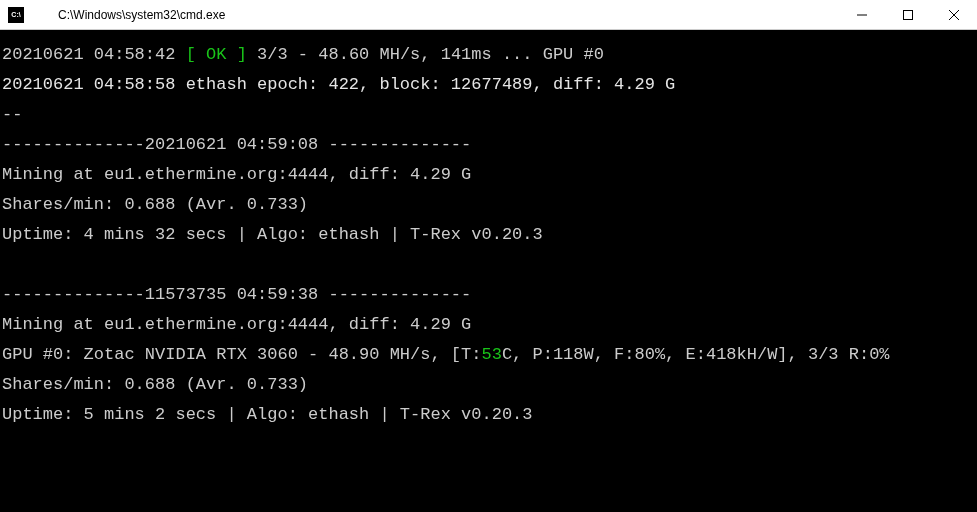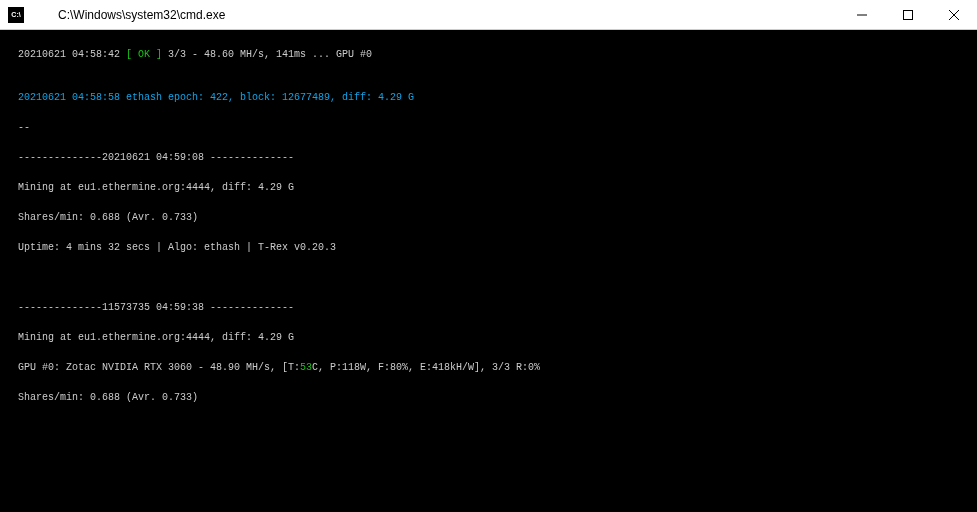--- a/index.html
+++ b/index.html
@@ -47,30 +47,30 @@
     display: flex;
     align-items: center;
     justify-content: center;
     font-family: Arial, sans-serif;
     cursor: pointer;
   }
   .wc-btn svg { display: block; }
   .terminal {
     background: #000;
     color: #ccc;
-    font-size: 10px;
+    font-size: 17px;
     line-height: 15px;
-    padding: 2px 18px;
+    padding: 2px 2px;
     white-space: pre;
     height: calc(100% - 30px);
     overflow: hidden;
   }
   .white { color: #ccc; }
   .green { color: #19c419; }
-  .cyan  { color: #0ea5e9; margin-top: 13px; }
+  .cyan  { color: #e5e5e5; }
   .line  { display: block; }
 </style>
 </head>
 <body>
 
 <div class="titlebar">
   <div class="titlebar-icon">C:\</div>
   <div class="titlebar-text">C:\Windows\system32\cmd.exe</div>
   <div class="window-controls">
     <div class="wc-btn">
@@ -99,20 +99,21 @@
 <span class="line white">--------------20210621 04:59:08 --------------</span>
 <span class="line white">Mining at eu1.ethermine.org:4444, diff: 4.29 G</span>
 <span class="line white">Shares/min: 0.688 (Avr. 0.733)</span>
 <span class="line white">Uptime: 4 mins 32 secs | Algo: ethash | T-Rex v0.20.3</span>
 <span class="line"></span>
 <span class="line"></span>
 <span class="line white">--------------11573735 04:59:38 --------------</span>
 <span class="line white">Mining at eu1.ethermine.org:4444, diff: 4.29 G</span>
 <span class="line"><span class="white">GPU #0: Zotac NVIDIA RTX 3060 - 48.90 MH/s, [T:</span><span class="green">53</span><span class="white">C, P:118W, F:80%, E:418kH/W], 3/3 R:0%</span></span>
 <span class="line white">Shares/min: 0.688 (Avr. 0.733)</span>
+<span class="line white">Uptime: 5 mins 2 secs | Algo: ethash | T-Rex v0.20.3</span>
 
 <span class="line"></span>
 
 <span class="line"></span>
 
 
 
 
 
 

